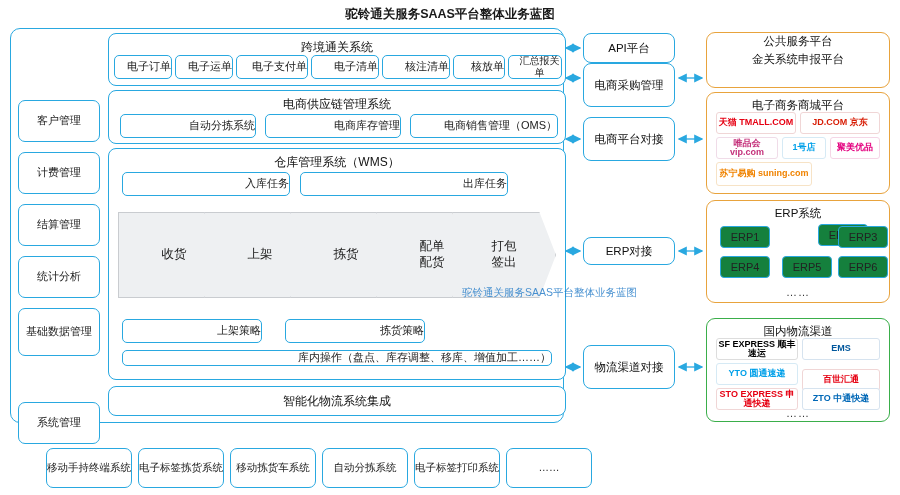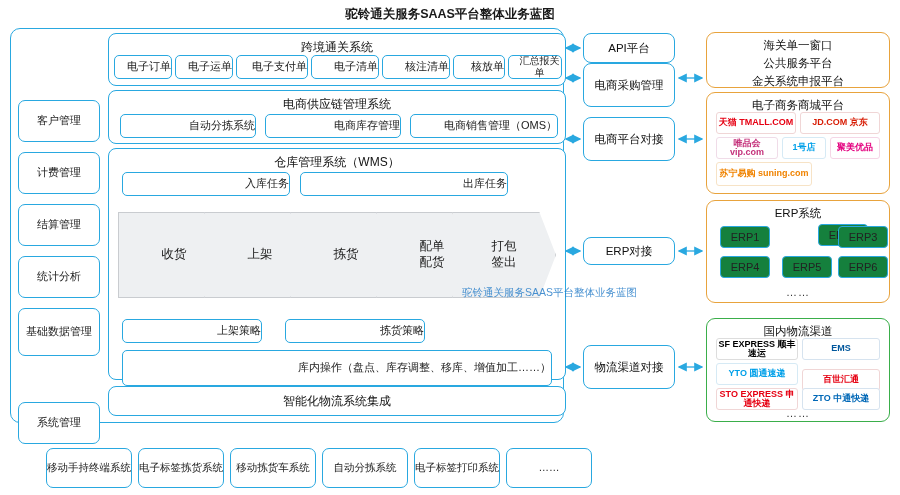--- a/index.html
+++ b/index.html
@@ -224,21 +224,21 @@
   </div>
 
 <div class="wm" style="left:462px; top:286px;">驼铃通关服务SAAS平台整体业务蓝图</div>
 
 <div class="cell" style="left:122px; top:319px; width:140px; height:24px;">
     <span>上架策略</span>
   </div>
 <div class="cell" style="left:285px; top:319px; width:140px; height:24px;">
     <span>拣货策略</span>
   </div>
-<div class="cell" style="left:122px; top:350px; width:430px; height:36px;">
+<div class="cell" style="left:122px; top:350px; width:430px; height:16px;">
     <span>库内操作（盘点、库存调整、移库、增值加工……）</span>
   </div>
 
 <div class="panel" style="left:108px; top:386px; width:458px; height:30px;">
   <div class="panel-title" style="padding-top:6px;">智能化物流系统集成</div>
 </div>
 
 <div class="midbox" style="top:33px; height:30px;">
     <span>API平台</span>
   </div>
@@ -249,21 +249,20 @@
     <span>电商平台对接</span>
   </div>
 <div class="midbox" style="top:237px; height:28px;">
     <span>ERP对接</span>
   </div>
 <div class="midbox" style="top:345px; height:44px;">
     <span>物流渠道对接</span>
   </div>
 
 <div class="rgroup" style="top:32px; height:56px;">
-  <div class="rline" style="padding-top:4px;">海关单一窗口</div>
   <div class="rline">公共服务平台</div>
   <div class="rline">金关系统申报平台</div>
 </div>
 
 <div class="rgroup" style="top:92px; height:102px;">
   <div class="rgroup-title">电子商务商城平台</div>
 </div>
 <div class="logo" style="left:716px; top:112px; width:80px; height:22px; color:#e60012; background:#fff; border:1px solid #f0d6d6;">
     <span>天猫 TMALL.COM</span>
   </div>

